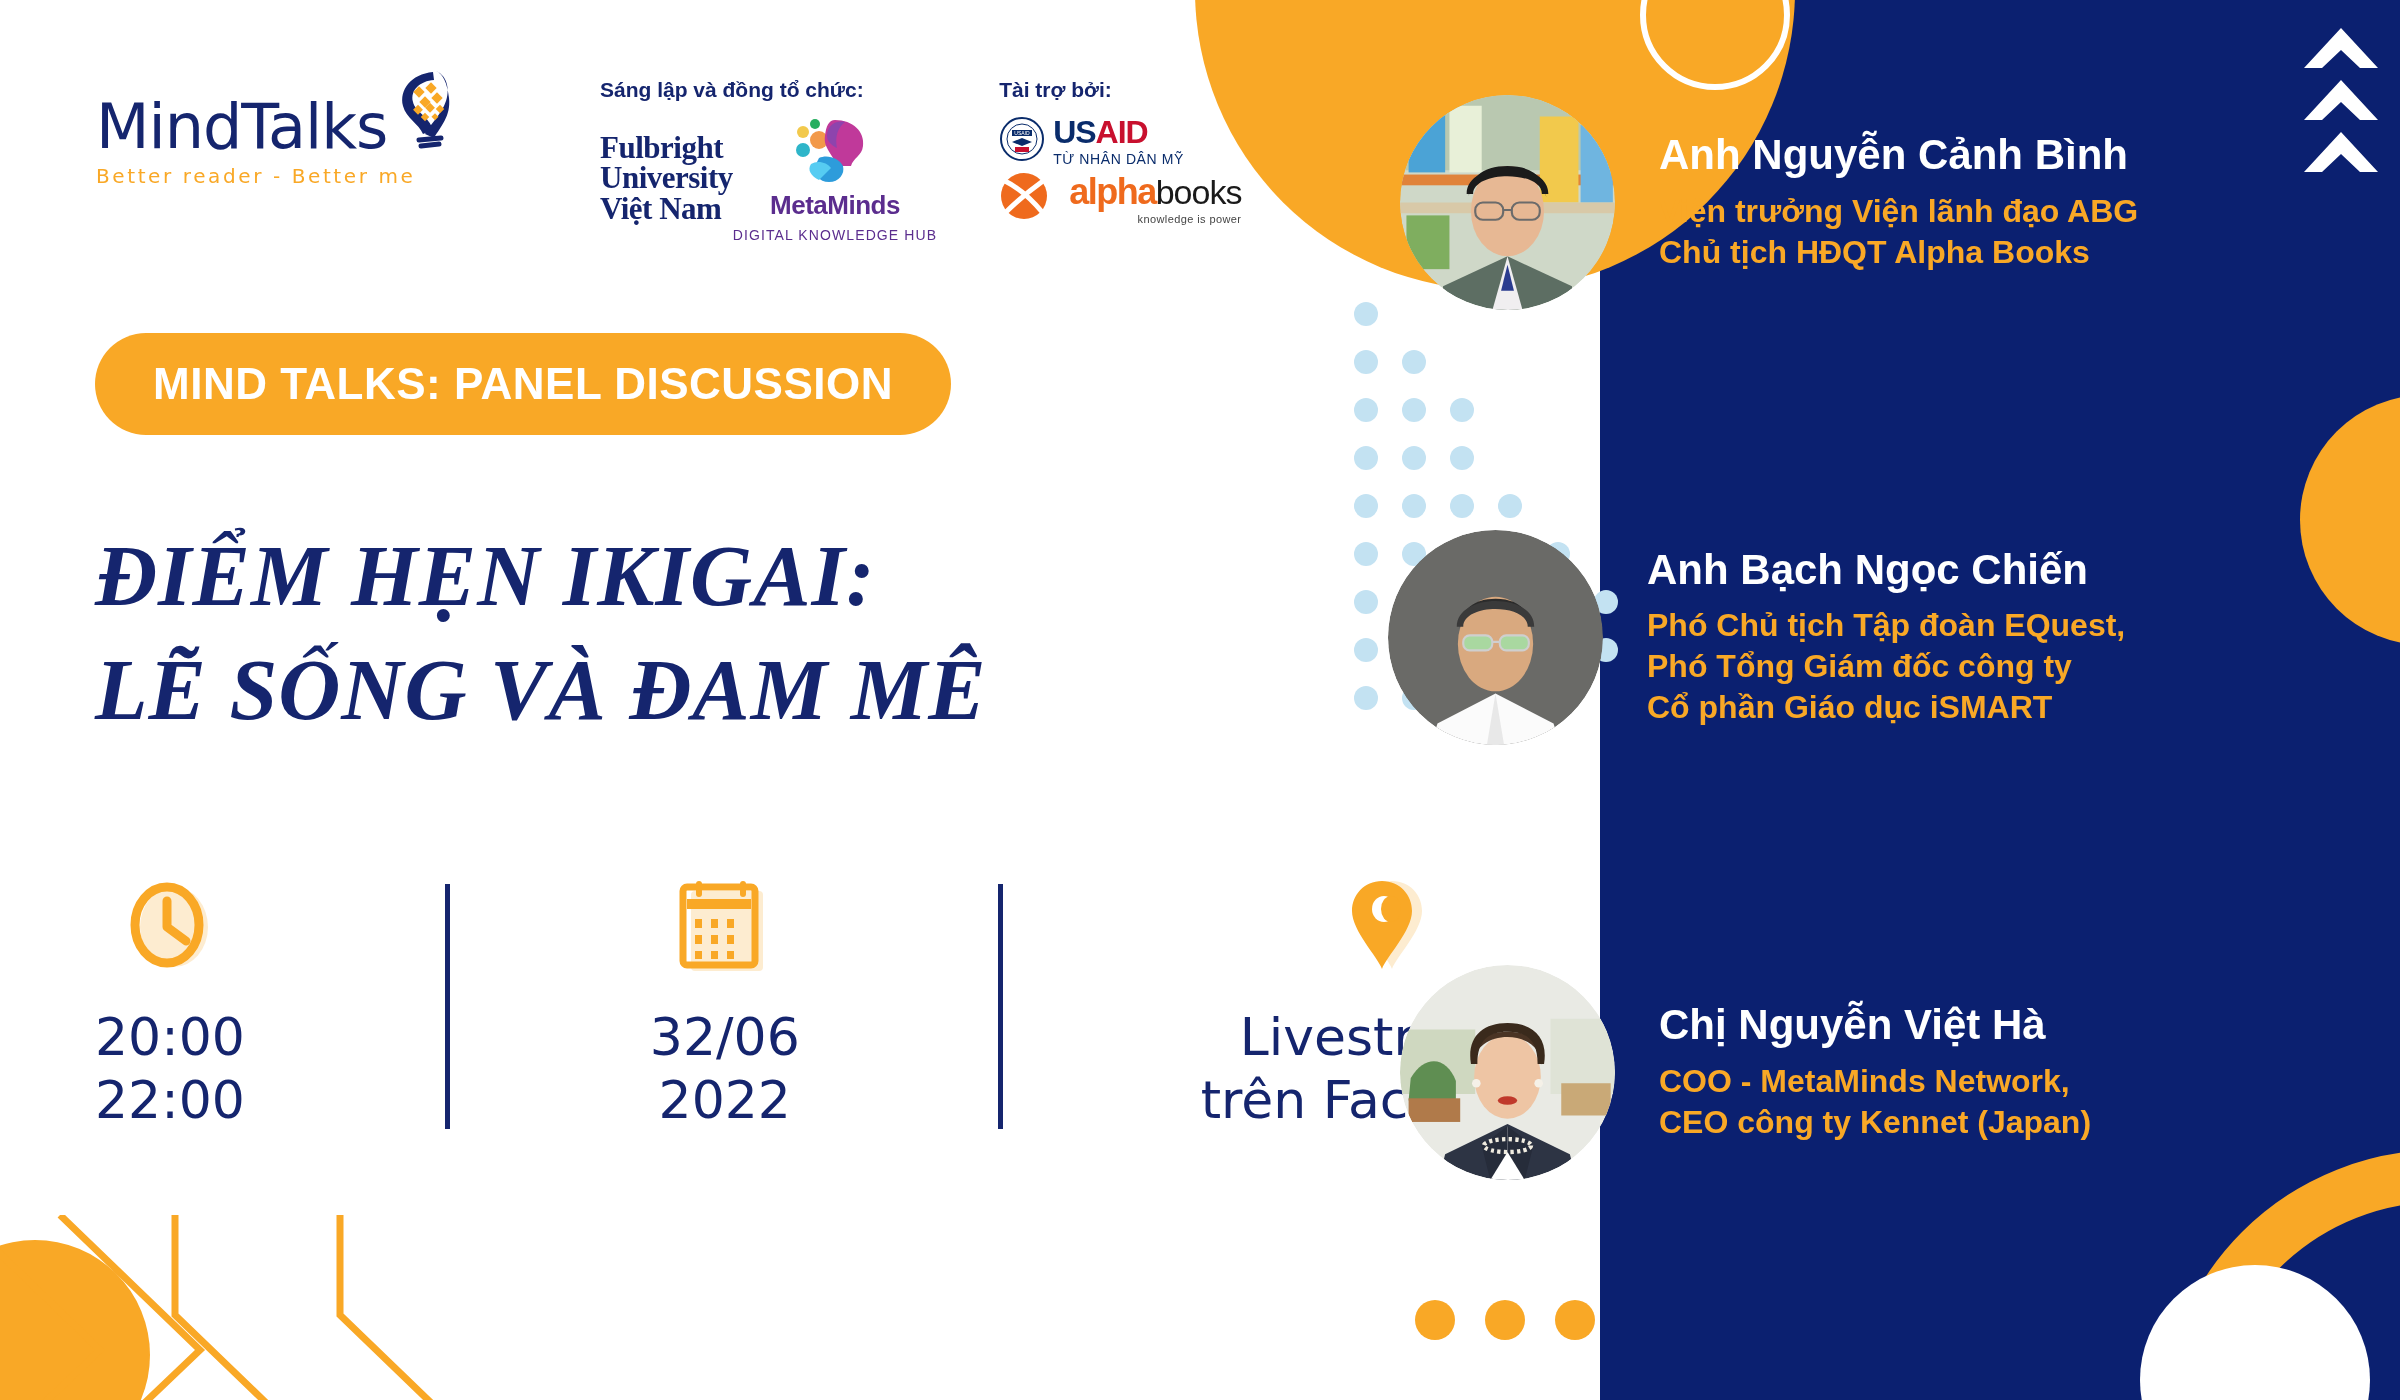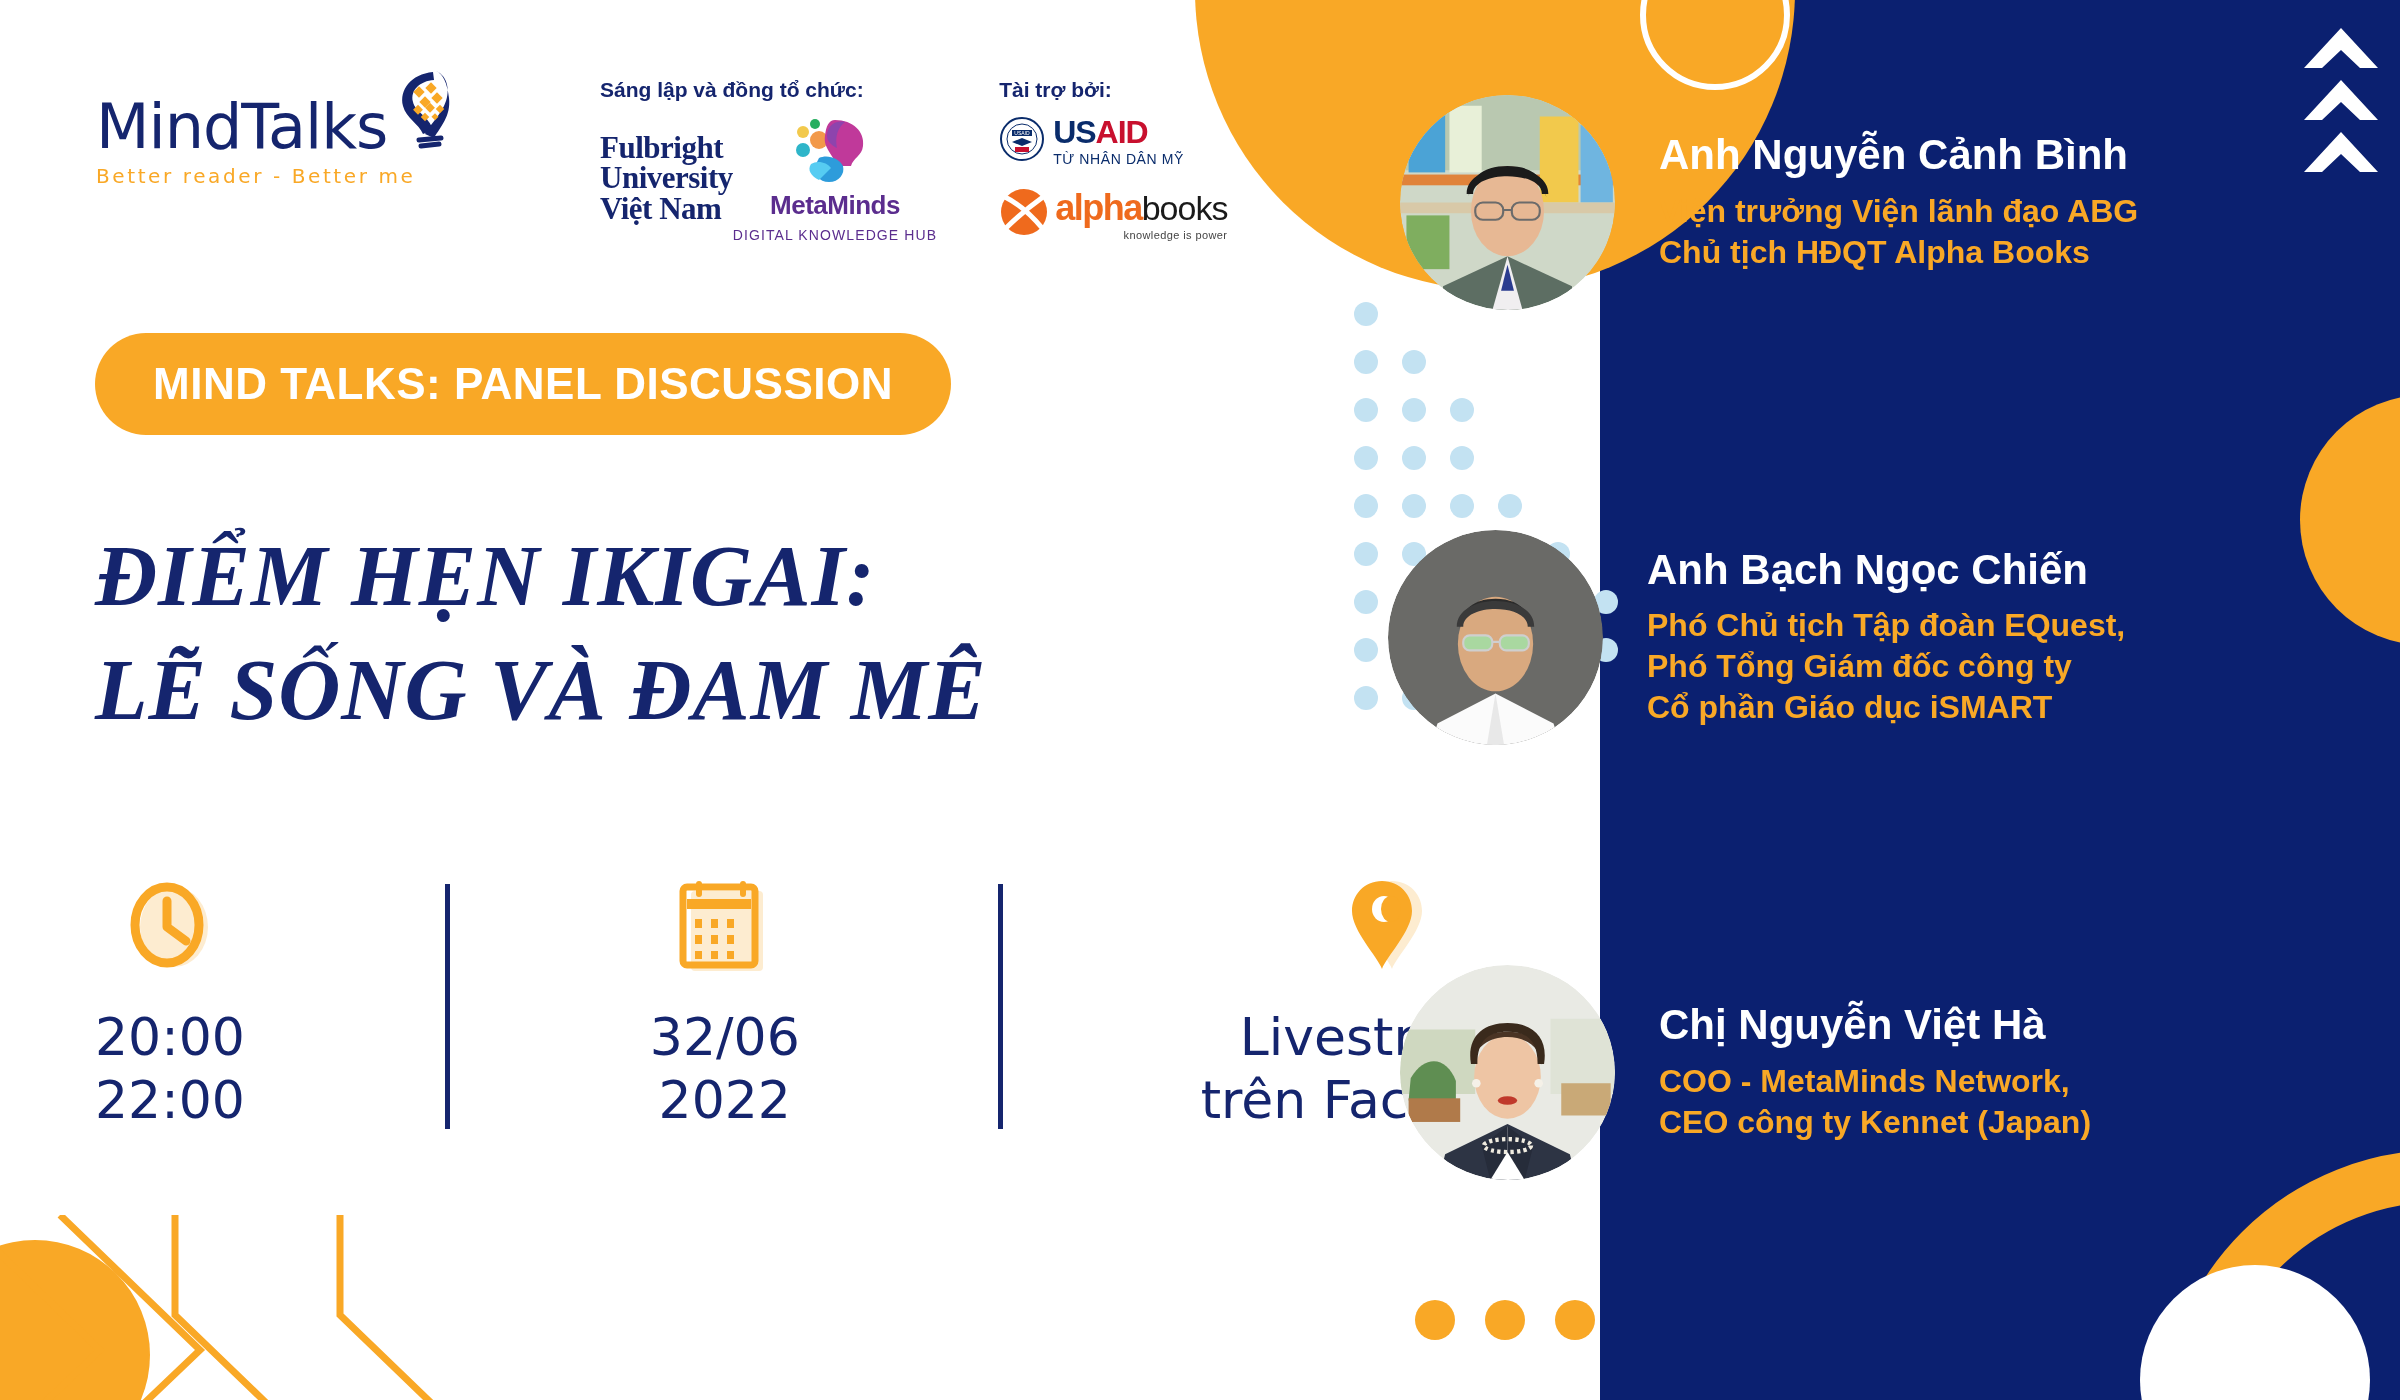--- a/index.html
+++ b/index.html
@@ -67,21 +67,21 @@
     font-family:"Liberation Serif", serif; font-size:31px; line-height:0.98;
     color:#15256e; font-weight:bold; letter-spacing:-0.5px;
   }
   .metaminds{ text-align:center; }
   .mm-word{ color:#5b2d8e; font-size:26px; font-weight:bold; letter-spacing:-0.5px; }
   .mm-sub{ color:#5b2d8e; font-size:14px; font-weight:normal; letter-spacing:1.1px;margin-top:6px; }
   .usaid-row{ display:flex; align-items:center; gap:8px; }
   .usaid-txt{ font-size:32px; font-weight:bold; letter-spacing:-1px; }
   .usaid-us{ color:#0a2c6b; } .usaid-aid{ color:#c8102e; }
   .usaid-sub{ font-size:14px; color:#0a2c6b; letter-spacing:0.6px; text-align:center; }
-  .alpha-row{ display:flex; align-items:center; gap:6px; margin-top:20px; }
+  .alpha-row{ display:flex; align-items:center; gap:20px; margin-top:4px; }
   .alpha-a{ color:#ef6a1d; font-size:36px; font-weight:bold; letter-spacing:-1.5px; }
   .alpha-b{ color:#1a1a1a; font-size:34px; letter-spacing:-1px; }
   .alpha-sub{ font-size:11px; color:#444; letter-spacing:0.4px; }
 
   
   .badge{
     position:absolute; left:95px; top:333px; z-index:10;
     background:#f9a826; border-radius:70px; padding:26px 58px;
   }
   .badge span{

